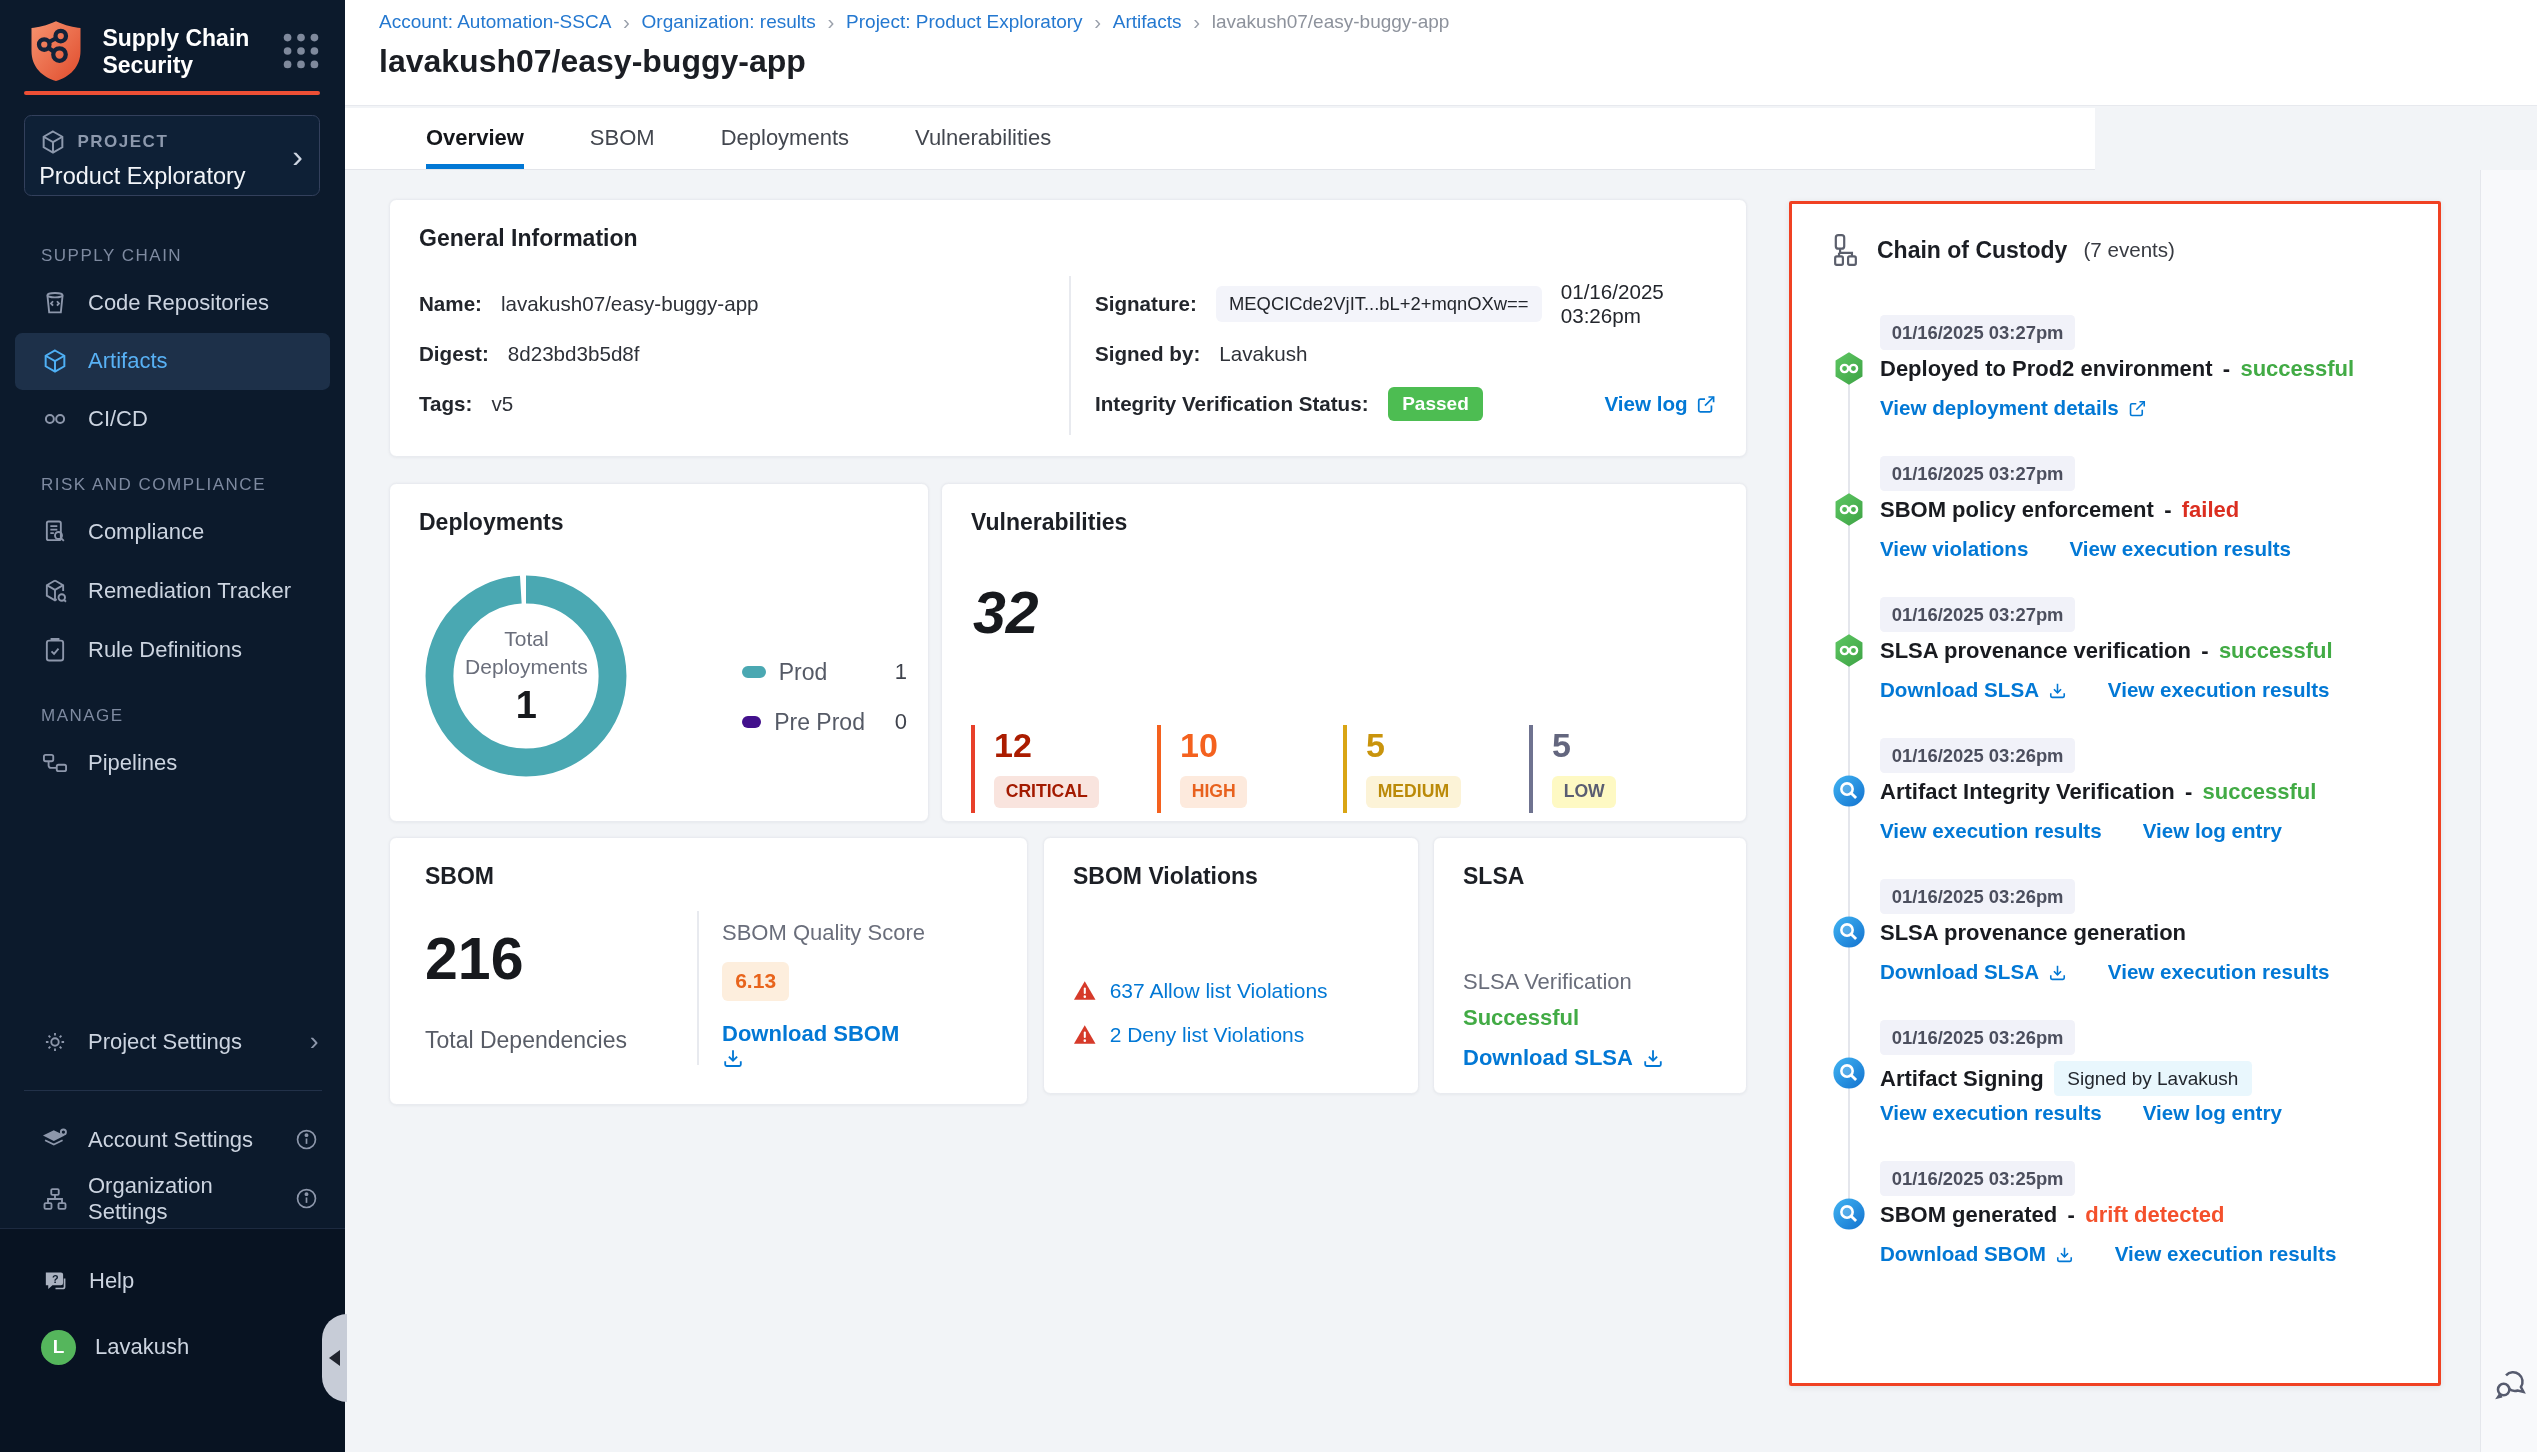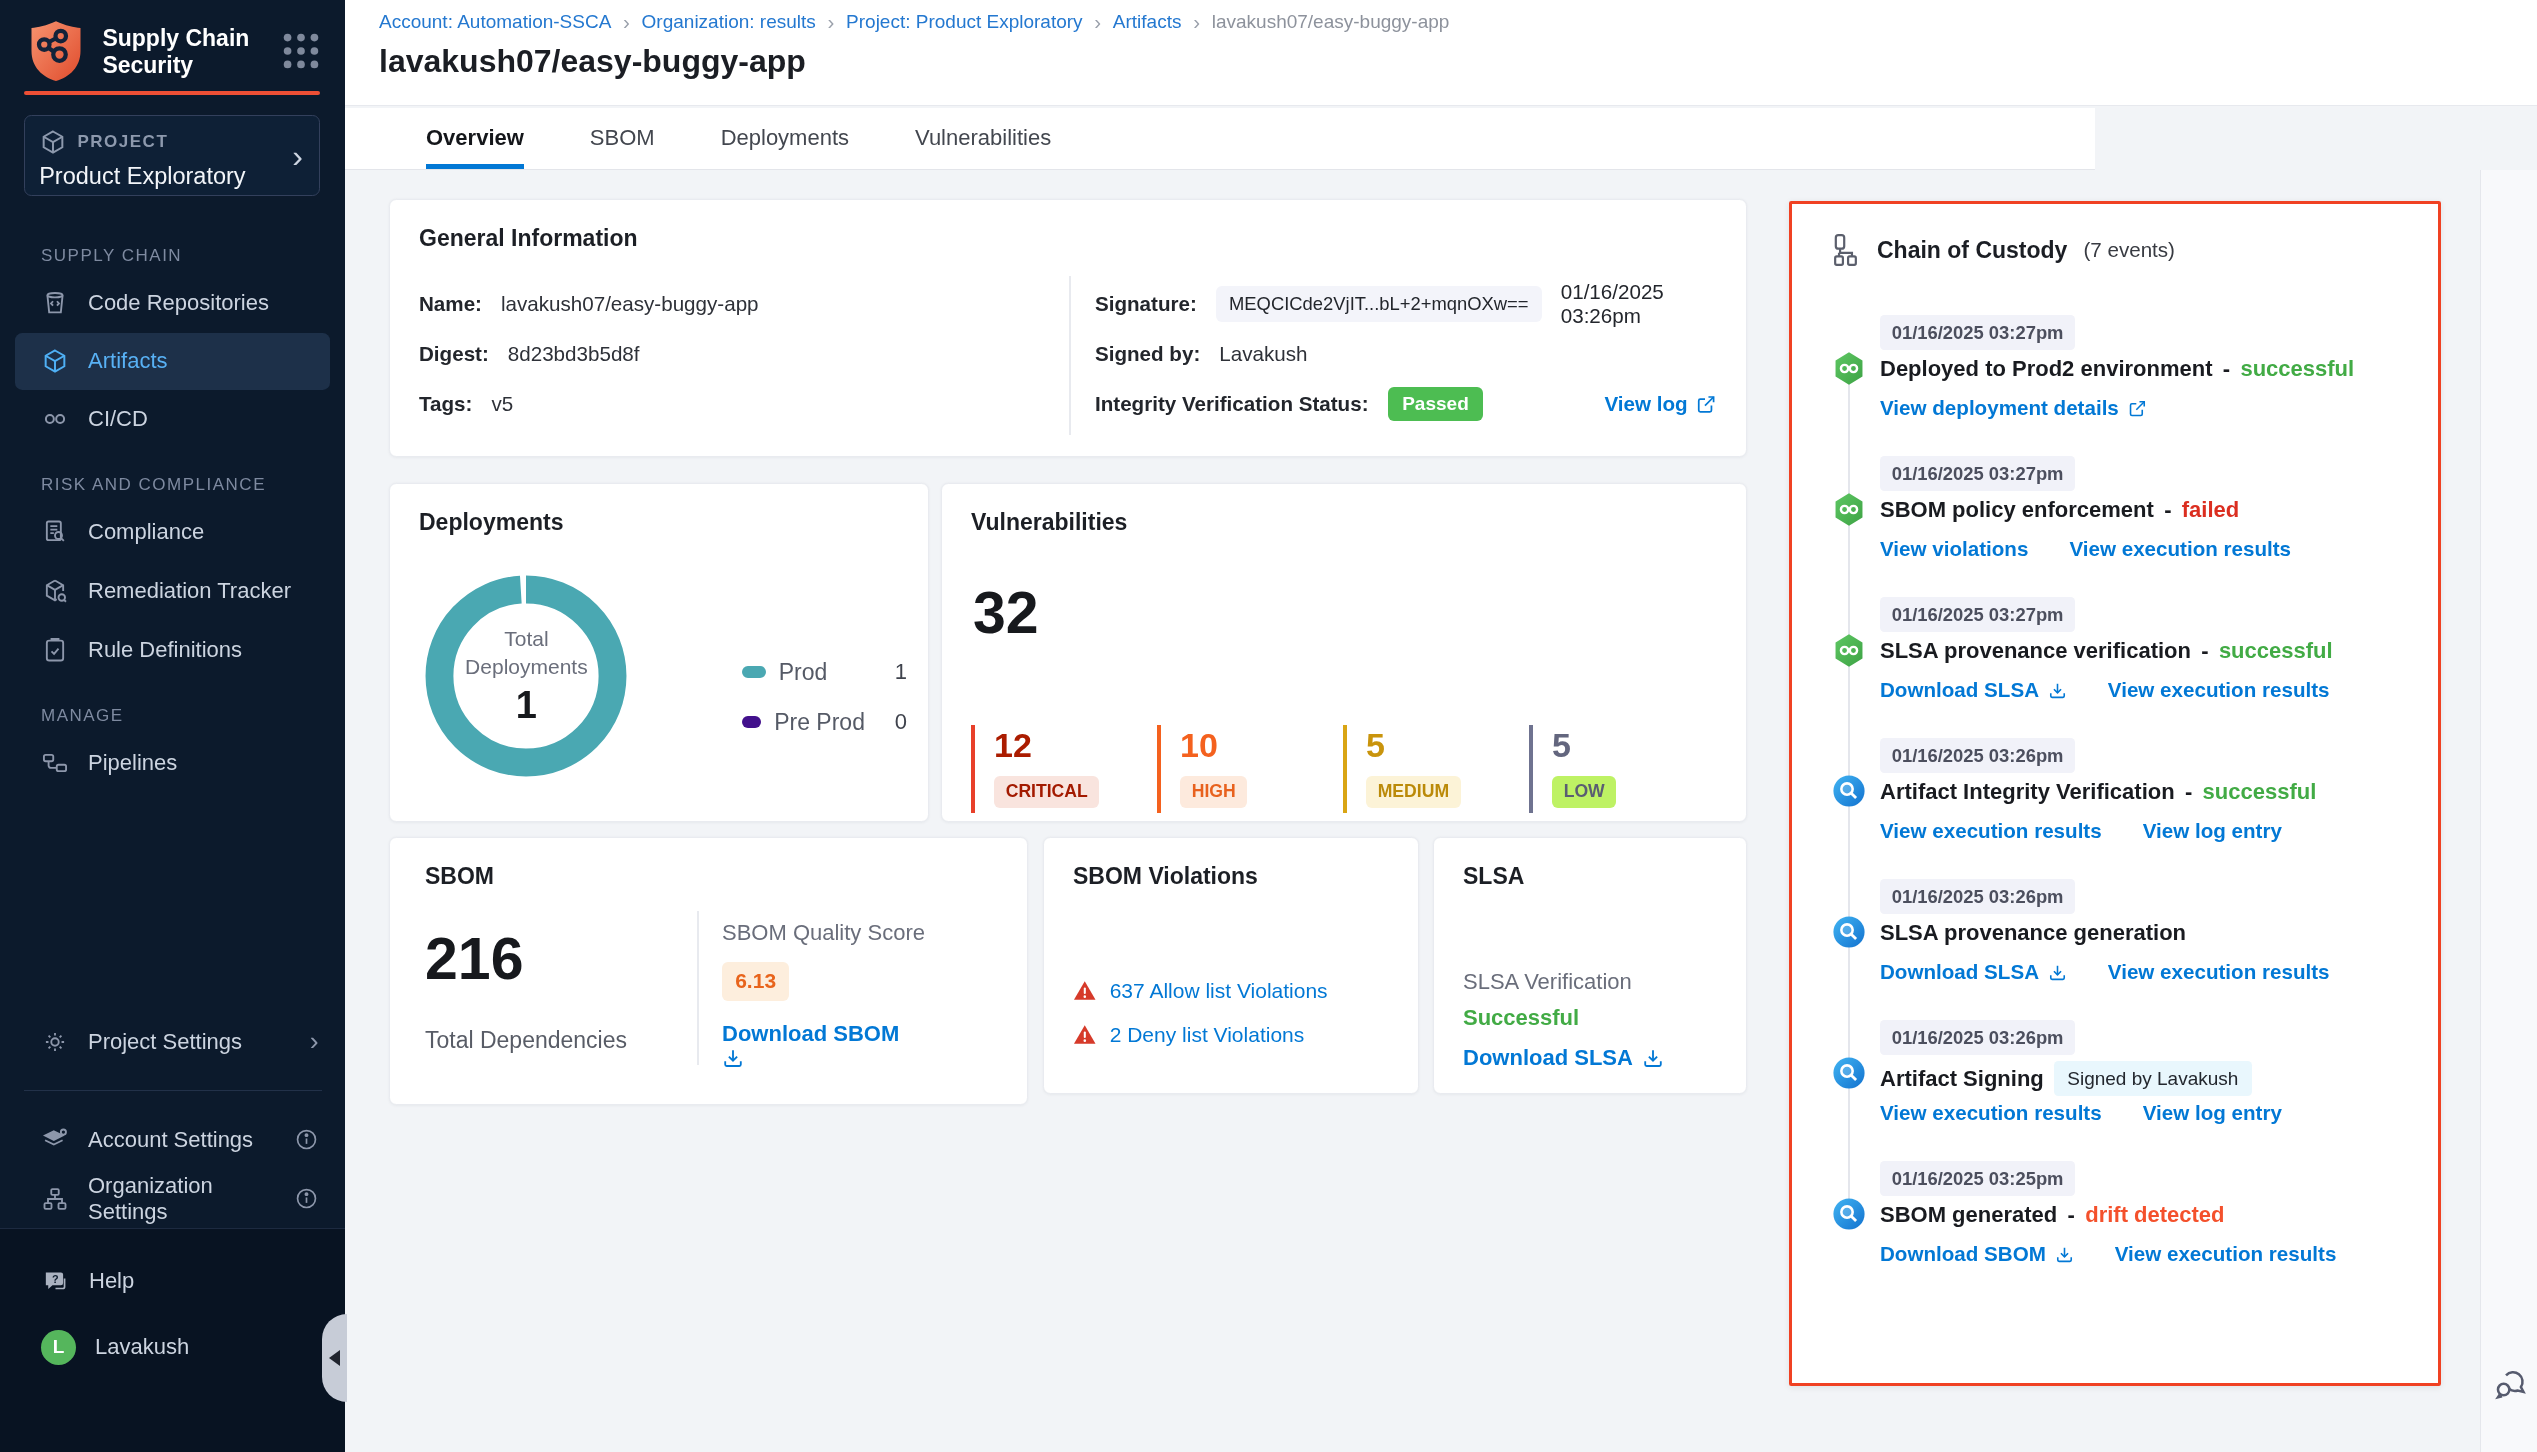--- a/index.html
+++ b/index.html
@@ -70,29 +70,29 @@
   .donut-wrap { position:absolute; left:26.4px; top:82px; width:220px; height:220px; }
   .donut-center { position:absolute; inset:0; display:flex; flex-direction:column; align-items:center; justify-content:center; text-align:center; }
   .donut-center .dc-label { font-size:21px; color:#6a6e7b; line-height:1.35; }
   .donut-center .dc-value { font-size:38px; font-weight:bold; color:#17191d; margin-top:2.9px; }
   .legend { position:absolute; left:352px; top:163px; width:165px; }
   .legend-row { display:flex; align-items:center; gap:13.2px; height:50px; font-size:23px; color:#555a66; }
   .swatch { width:23.5px; height:11.7px; border-radius:5.9px; }
   .legend-val { margin-left:auto; color:#3f434d; font-size:22px; }
 
   
-  .vuln-total { position:absolute; left:31px; top:95px; font-size:59px; font-weight:bold; color:#17191d; }
+  .vuln-total { position:absolute; left:31px; top:95px; font-size:59px; font-weight:bold; color:#17191d;font-style:italic; }
   .sev-row { position:absolute; left:29px; top:241px; display:flex; }
   .sev-item { width:186px; border-left:4.4px solid #ccc; padding:1.5px 0 4.4px 19px; }
   .sev-num { font-size:34px; font-weight:bold; line-height:1.1; }
   .sev-badge { display:inline-block; margin-top:11.7px; font-size:17.6px; font-weight:bold; border-radius:5.9px; padding:5.9px 11.7px; }
   .sev-critical .sev-num{color:#ab1c00;} .sev-critical{border-color:#e8402a;} .sev-critical .sev-badge{background:#f9e4de;color:#a31a00;}
   .sev-high .sev-num{color:#f4611e;} .sev-high{border-color:#f4611e;} .sev-high .sev-badge{background:#fdeadd;color:#e8611d;}
   .sev-medium .sev-num{color:#c9940c;} .sev-medium{border-color:#d9a514;} .sev-medium .sev-badge{background:#fcf3d7;color:#bb8a09;}
-  .sev-low .sev-num{color:#63667e;} .sev-low{border-color:#6f7390;} .sev-low .sev-badge{background:#bef264;color:#5a5d72;}
+  .sev-low .sev-num{color:#63667e;} .sev-low{border-color:#6f7390;} .sev-low .sev-badge{background:#fef9c3;color:#5a5d72;}
 
   
   .sbom-total { position:absolute; left:35px; top:87px; font-size:59px; font-weight:bold; color:#17191d; }
   .sbom-total-label { position:absolute; left:35px; top:189px; font-size:23px; color:#585c66; }
   .sbom-vdiv { position:absolute; left:307px; top:73px; height:154px; width:1.5px; background:#e8eaef; }
   .sbom-right { position:absolute; left:332px; top:82px; }
   .quality-label { font-size:22px; color:#6a6e7b; }
   .quality-badge { display:inline-block; margin-top:16px; background:#fdeedd; color:#e8641c; font-weight:bold; font-size:21px; border-radius:5.9px; padding:7.3px 13.2px; }
   .sbom-dl { display:block; margin-top:20.6px; font-size:22px; }
 

